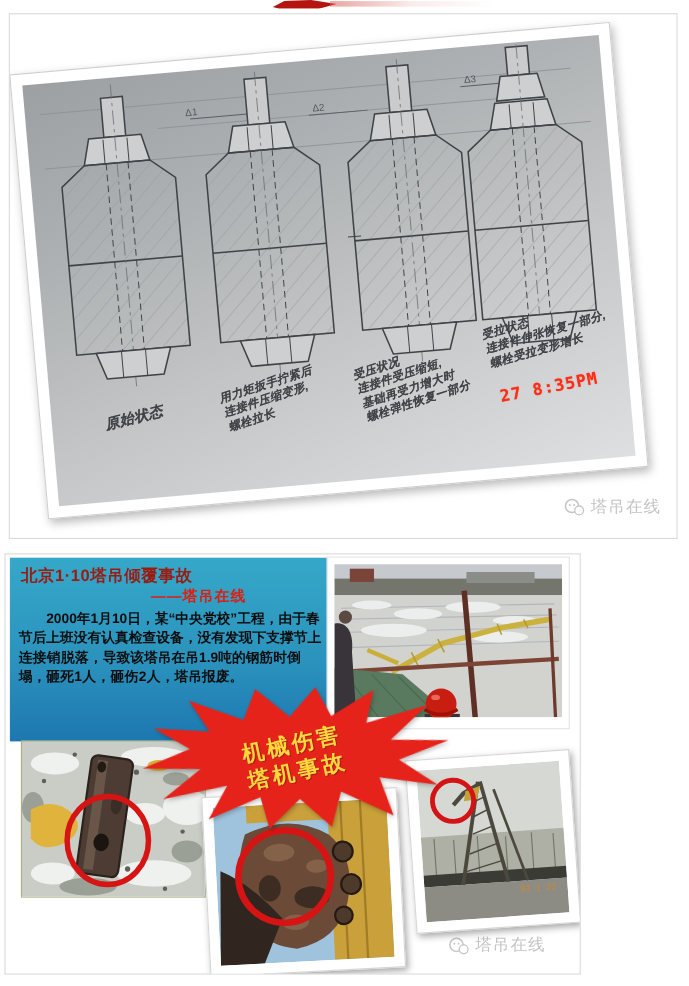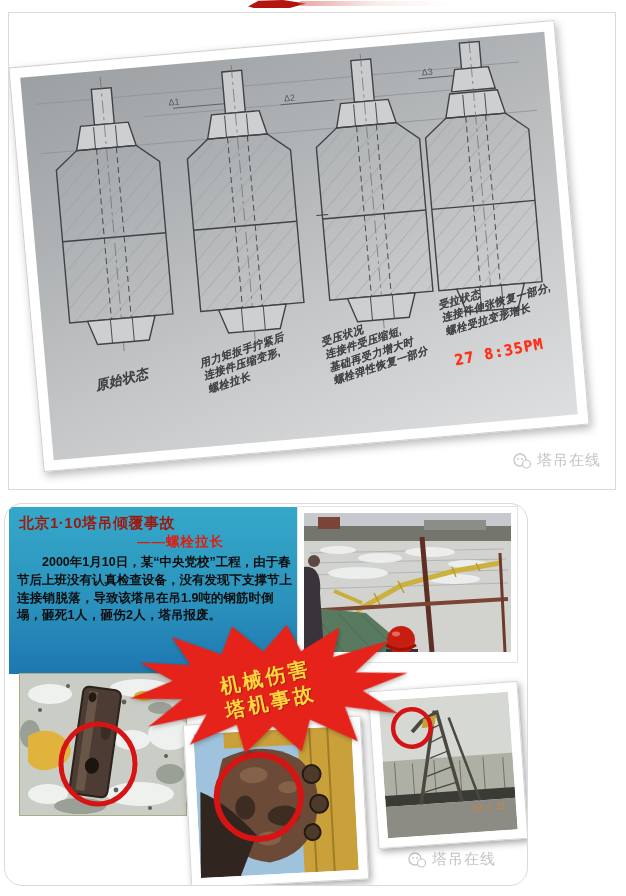--- a/index.html
+++ b/index.html
@@ -9,21 +9,21 @@
 
   
   .red-fragment { position:absolute; left:248px; top:0; width:58px; height:8px;
     background:#b5150f; clip-path:polygon(0 80%, 18% 10%, 60% 0, 100% 45%, 72% 100%, 10% 100%); }
   .red-smear { position:absolute; left:300px; top:1px; width:150px; height:5px;
     background:linear-gradient(90deg, rgba(217,94,86,.55), rgba(233,178,175,.25), rgba(255,255,255,0)); }
 
   
   .fig { position:absolute; background:#fff; border:1px solid #dadada; }
   #fig-top { left:8px; top:12px; width:608px; height:478px; overflow:hidden; }
-  #fig-bottom { left:4px; top:503px; width:524px; height:383px; overflow:hidden;border-radius:18px; }
+  #fig-bottom { left:4px; top:503px; width:524px; height:383px; overflow:hidden; }
 
   
   .photo-print { position:absolute; left:16px; top:30px; width:548px; height:406px;
     background:#fff; padding:10px; transform:rotate(-5deg); transform-origin:50% 50%;
     box-shadow:2px 4px 9px rgba(0,0,0,.28); border:1px solid #cfcfcf; }
   .paper { position:relative; width:100%; height:100%; overflow:hidden;
     background:linear-gradient(160deg,#9da0a2 0%, #aeb1b3 30%, #c3c5c6 60%, #dedfe0 100%); }
   .paper svg.drawing { position:absolute; left:0; top:0; width:100%; height:100%; }
 
   .hand-note { position:absolute; color:#3e4145; font-style:italic; font-weight:600;
@@ -205,21 +205,21 @@
           <circle cx="10" cy="7" r="0.9" fill="#c6c6c6"></circle>
       </svg>
       <span>塔吊在线</span>
     </div>
   </div>
 
   <div id="fig-bottom" class="fig">
 
     <div class="slide-panel">
       <div class="slide-title">北京1·10塔吊倾覆事故</div>
-      <div class="slide-subtitle">——螺栓拉长</div>
+      <div class="slide-subtitle">——塔吊在线</div>
       <div class="slide-body">
         <span>2000年1月10日，某“中央党校”工程，由于春节后上班没有认真检查设备，没有发现下支撑节上</span><span class="xbold">连接销脱落</span><span>，导致该塔吊在吊1.9吨的钢筋时倒塌，</span><span class="xbold">砸死1人，砸伤2人</span><span>，塔吊报废。</span>
       </div>
     </div>
 
     <div class="site-photo">
       <svg viewBox="0 0 207 139" preserveAspectRatio="none">
         <rect x="0" y="0" width="207" height="139" fill="#cdd0d2"></rect>
         <rect x="0" y="0" width="207" height="16" fill="#c6cacf"></rect>
         <rect x="0" y="13" width="207" height="15" fill="#74766e"></rect>

